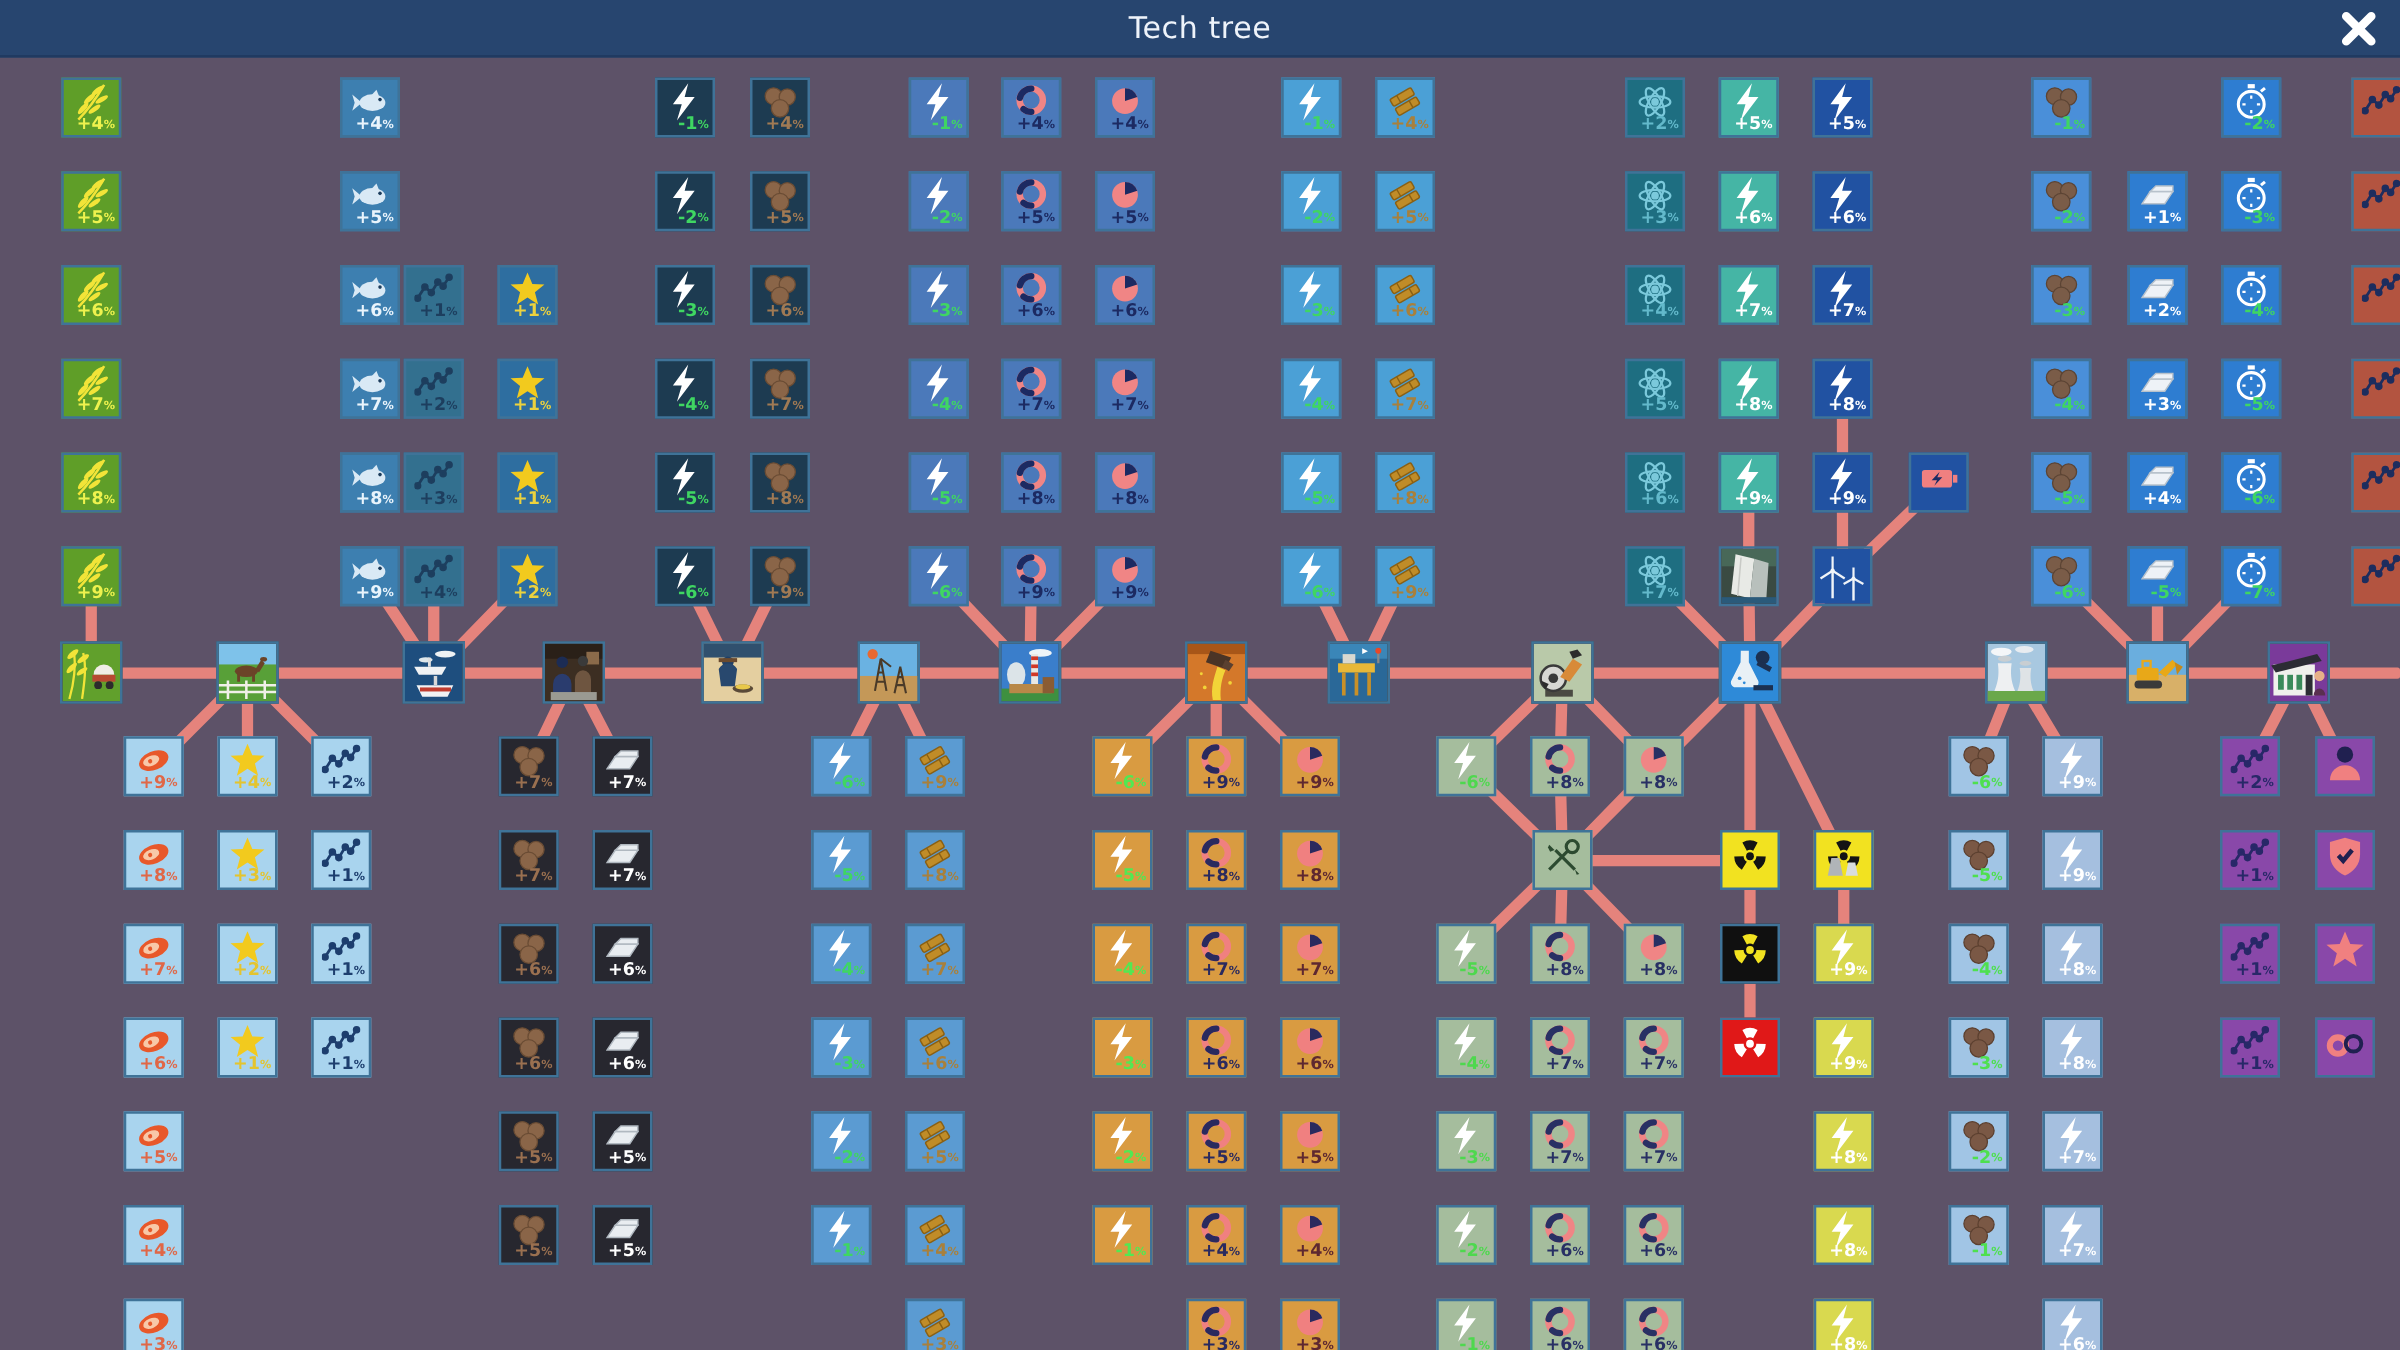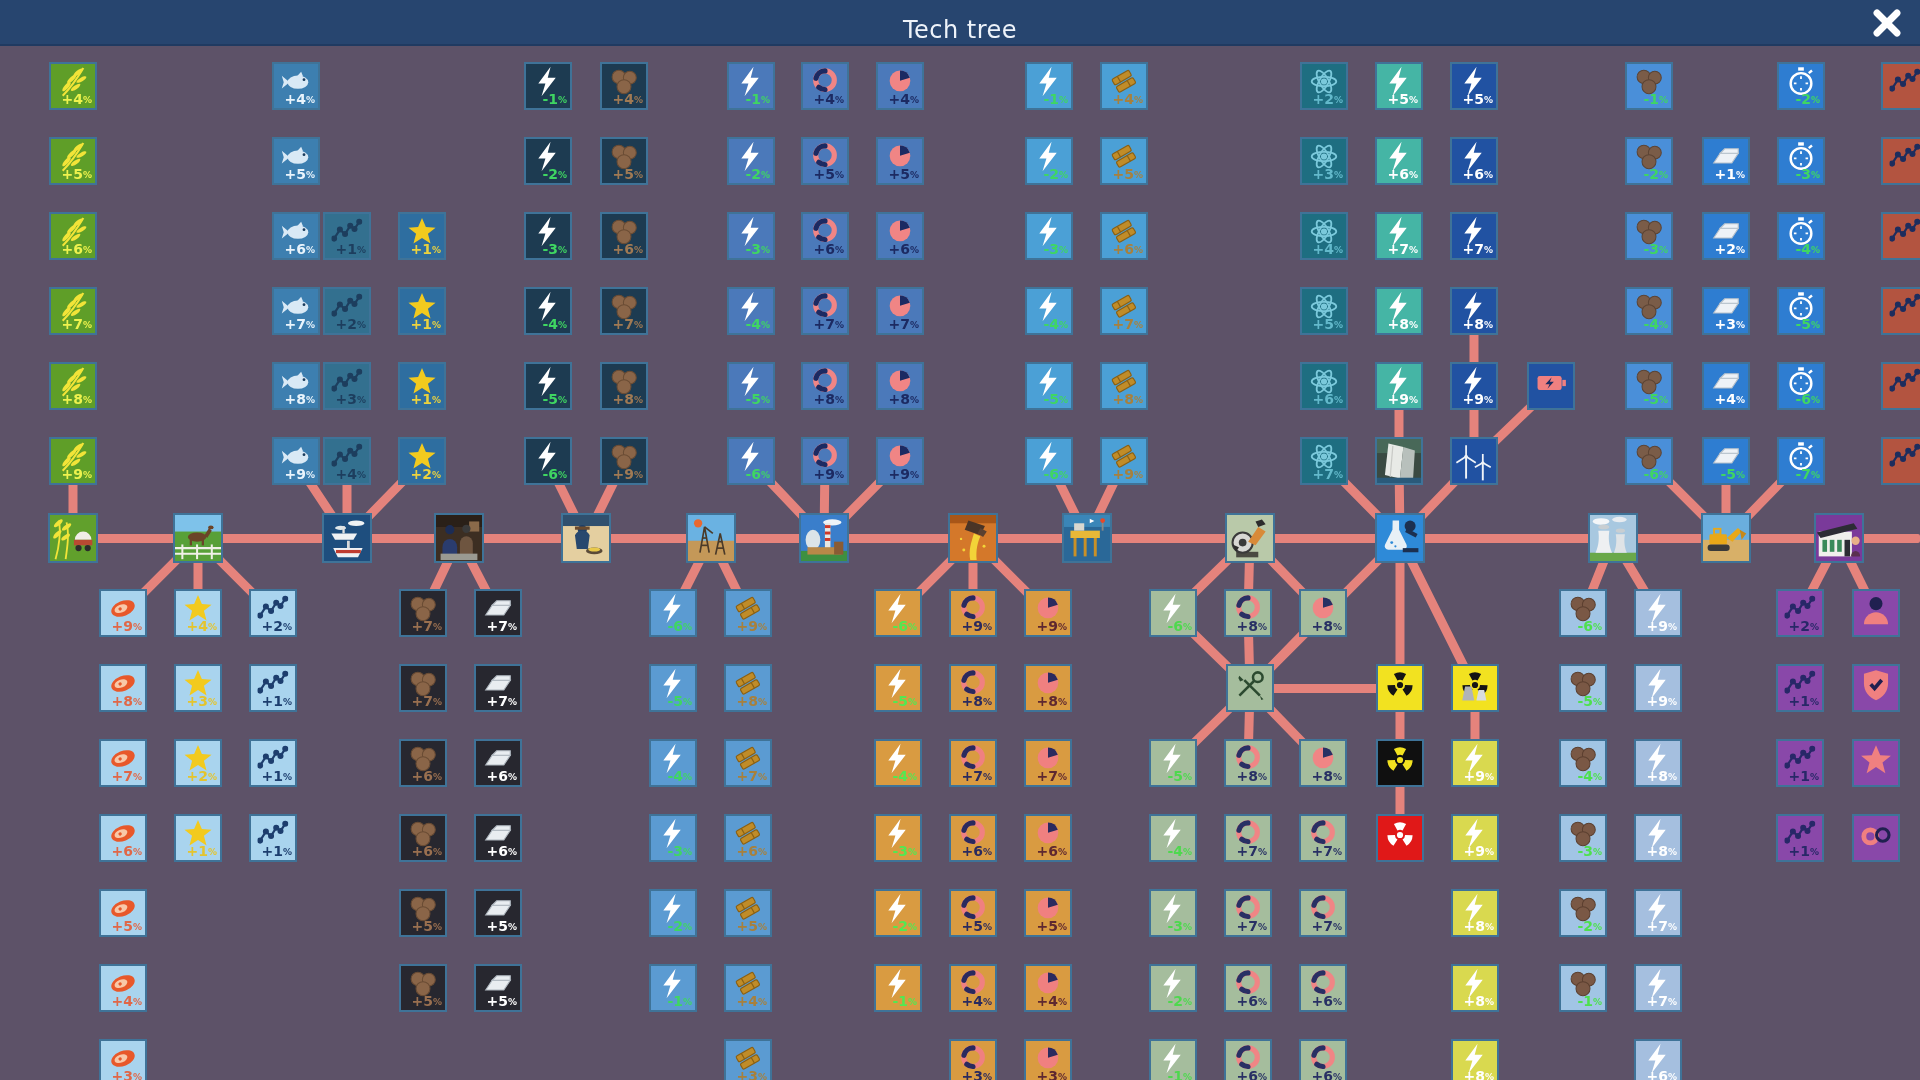--- a/index.html
+++ b/index.html
@@ -1,19 +1,19 @@
 <!DOCTYPE html>
 <html><head>
 <meta charset="utf-8">
 <style>
   html,body{margin:0;padding:0;background:#3a3342;}
   #stage{position:relative;width:1920px;height:1080px;background:#5d5268;overflow:hidden;
          font-family:"DejaVu Sans", sans-serif;}
   #titlebar{position:absolute;left:0;top:0;width:1920px;height:44px;background:#27456f;
-            border-bottom:2px solid #203a61;display:flex;align-items:flex-end;justify-content:center;}
+            border-bottom:2px solid #203a61;display:flex;align-items:center;justify-content:center;}
   #title{color:#eef3fa;font-size:24px;letter-spacing:.5px;}
   #closebtn{position:absolute;right:16px;top:6px;width:34px;height:34px;cursor:pointer;
             display:flex;align-items:center;justify-content:center;}
   .link{position:absolute;height:9px;background:#e5837c;transform-origin:0 50%;border-radius:2px;}
   .tile{position:absolute;box-sizing:border-box;border:2px solid #3f7398;display:block;}
   .tile svg.g{position:absolute;left:50%;top:2px;transform:translateX(-50%);}
   .tile .lab{position:absolute;right:3px;bottom:0px;font-weight:bold;font-size:14px;line-height:15px;}
   .tile .lab .pct{font-size:9px;vertical-align:1px;}
   .big{border:2px solid #3f7398;}
 </style>

